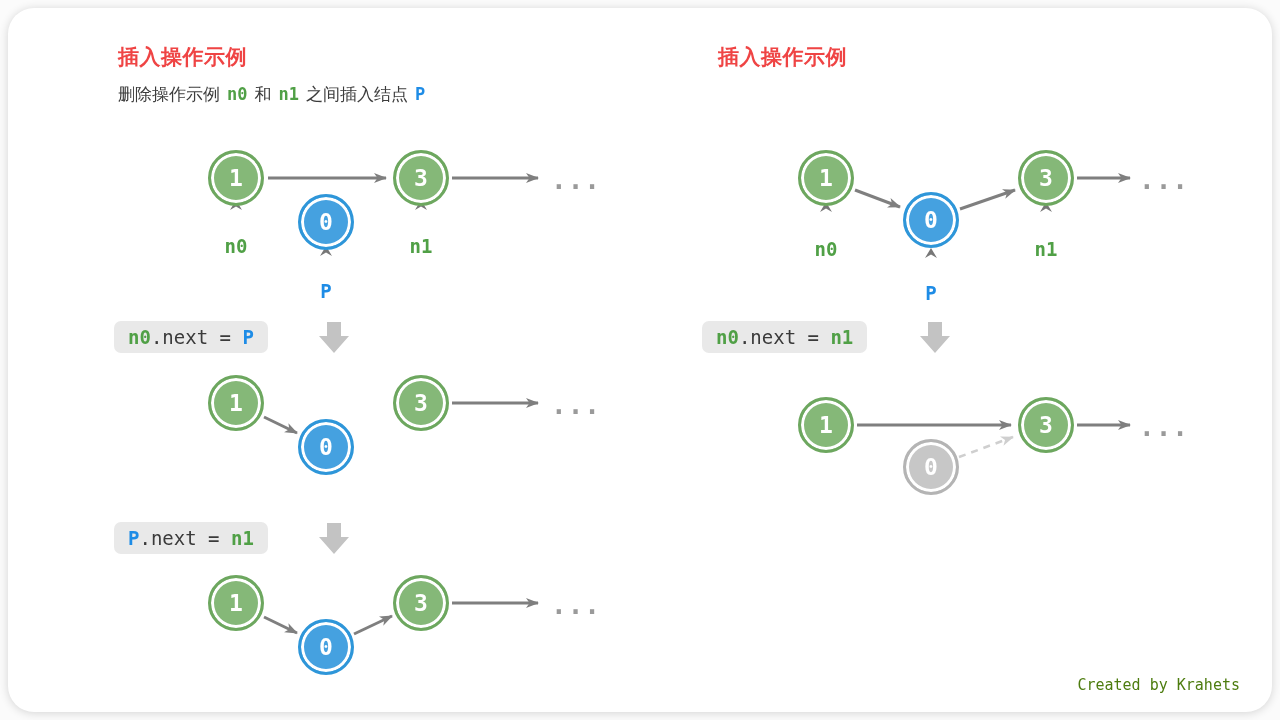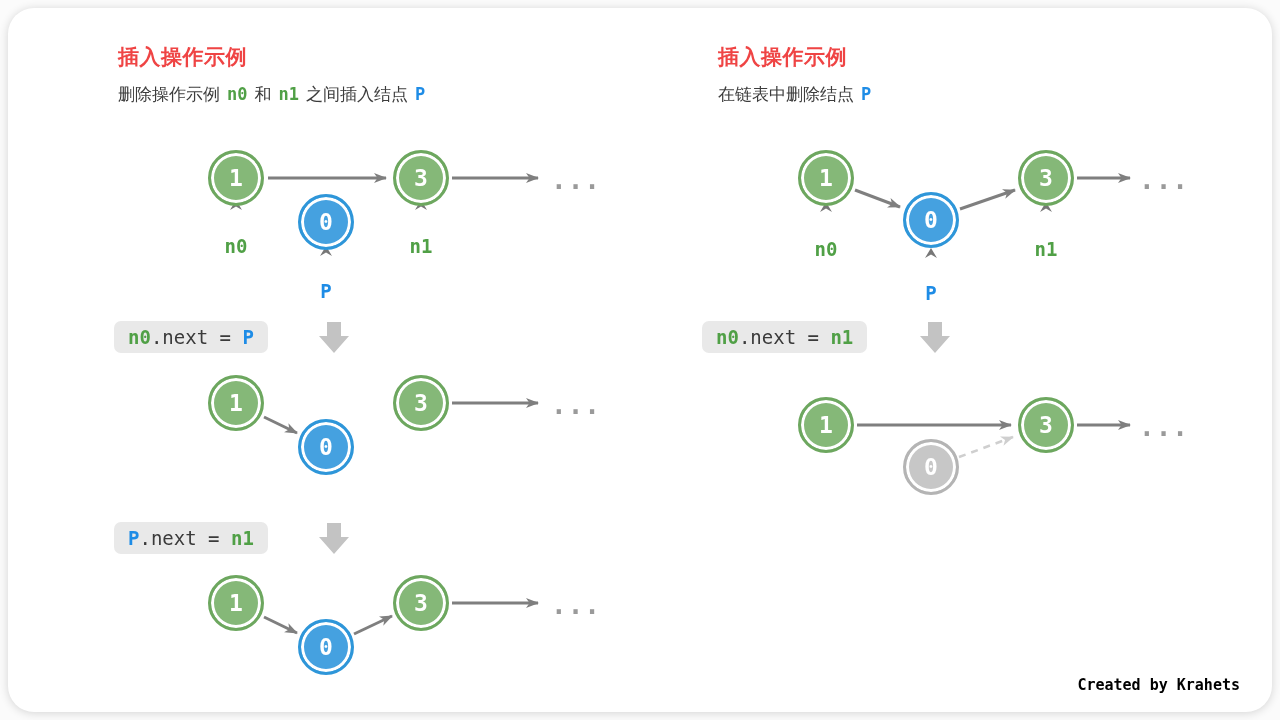--- a/index.html
+++ b/index.html
@@ -26,37 +26,34 @@
   .code-box{position:absolute;height:32px;background:#e9e9e9;border-radius:7px;
     display:flex;align-items:center;padding:0 14px;white-space:pre;
     font-family:"DejaVu Sans Mono","Liberation Mono",monospace;font-size:19px;color:#3a3a3a;}
   .code-box .kw{font-weight:bold;}
   .code-box .kw.green{color:#50a046;}
   .code-box .kw.blue{color:#1e8ce6;}
   .dots{position:absolute;font-family:"DejaVu Sans Mono","Liberation Mono",monospace;
     font-weight:bold;font-size:26px;color:#9a9a9a;letter-spacing:1px;line-height:24px;height:24px;}
   svg.overlay{position:absolute;left:0;top:0;width:1280px;height:720px;pointer-events:none;}
   .watermark{position:absolute;right:40px;bottom:26px;
-    font-family:"DejaVu Sans Mono","Liberation Mono",monospace;font-size:15px;color:#000000;font-weight:bold;}
+    font-family:"DejaVu Sans Mono","Liberation Mono",monospace;font-size:15px;color:#4d7c0f;}
 </style>
 </head>
 <body>
 
 <div class="canvas">
   <div class="card"></div>
 
   <div class="section-title" style="left:118px;top:43px">插入操作示例</div>
   <div class="section-sub" style="left:118px;top:83px">
     <span>删除操作示例</span><span class="tok green">n0</span><span>和</span><span class="tok green">n1</span><span>之间插入结点</span><span class="tok blue">P</span>
   </div>
 
   <div class="section-title" style="left:718px;top:43px">插入操作示例</div>
-  <div class="section-sub" style="left:718px;top:83px">
-    <span>在链表中删除结点</span><span class="tok blue">P</span>
-  </div>
 
   <svg class="overlay" viewBox="0 0 1280 720">
     <defs>
       <marker id="ah" markerUnits="userSpaceOnUse" markerWidth="16" markerHeight="12" refX="12" refY="5" orient="auto">
         <path d="M0,0 L13,5 L0,10 L3.5,5 Z" fill="#7f7f7f"></path>
       </marker>
       <marker id="ahl" markerUnits="userSpaceOnUse" markerWidth="16" markerHeight="12" refX="12" refY="5" orient="auto">
         <path d="M0,0 L13,5 L0,10 L3.5,5 Z" fill="#cfcfcf"></path>
       </marker>
     </defs>

